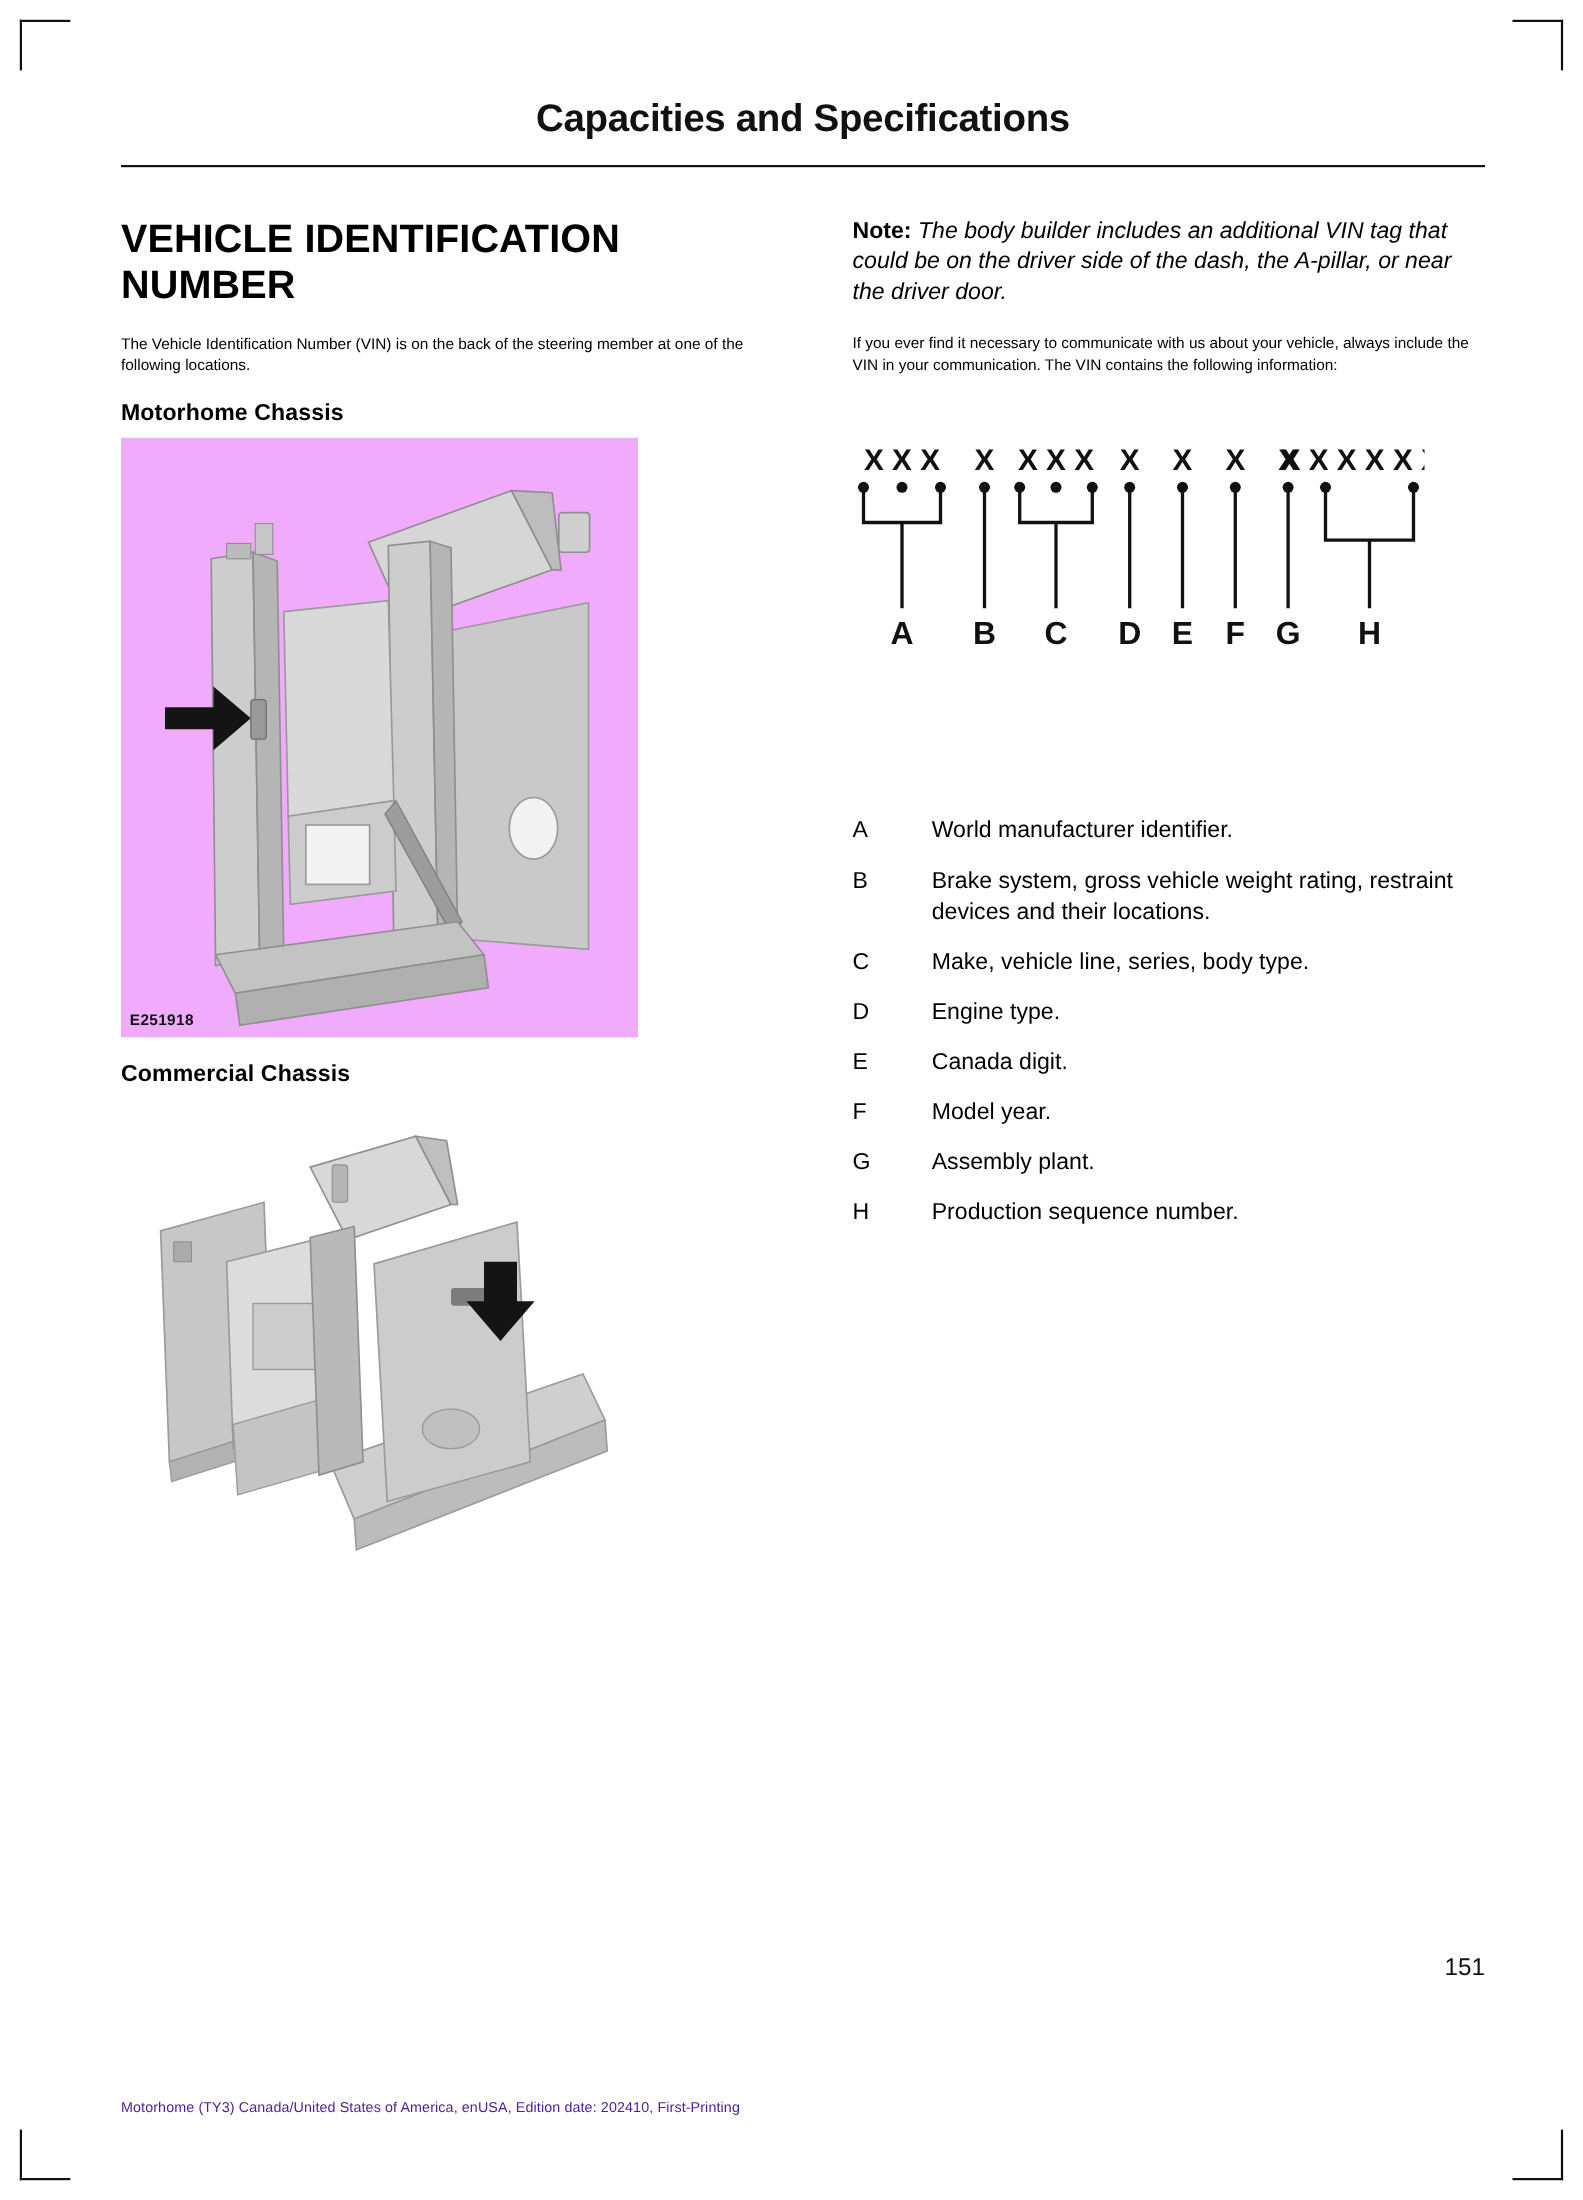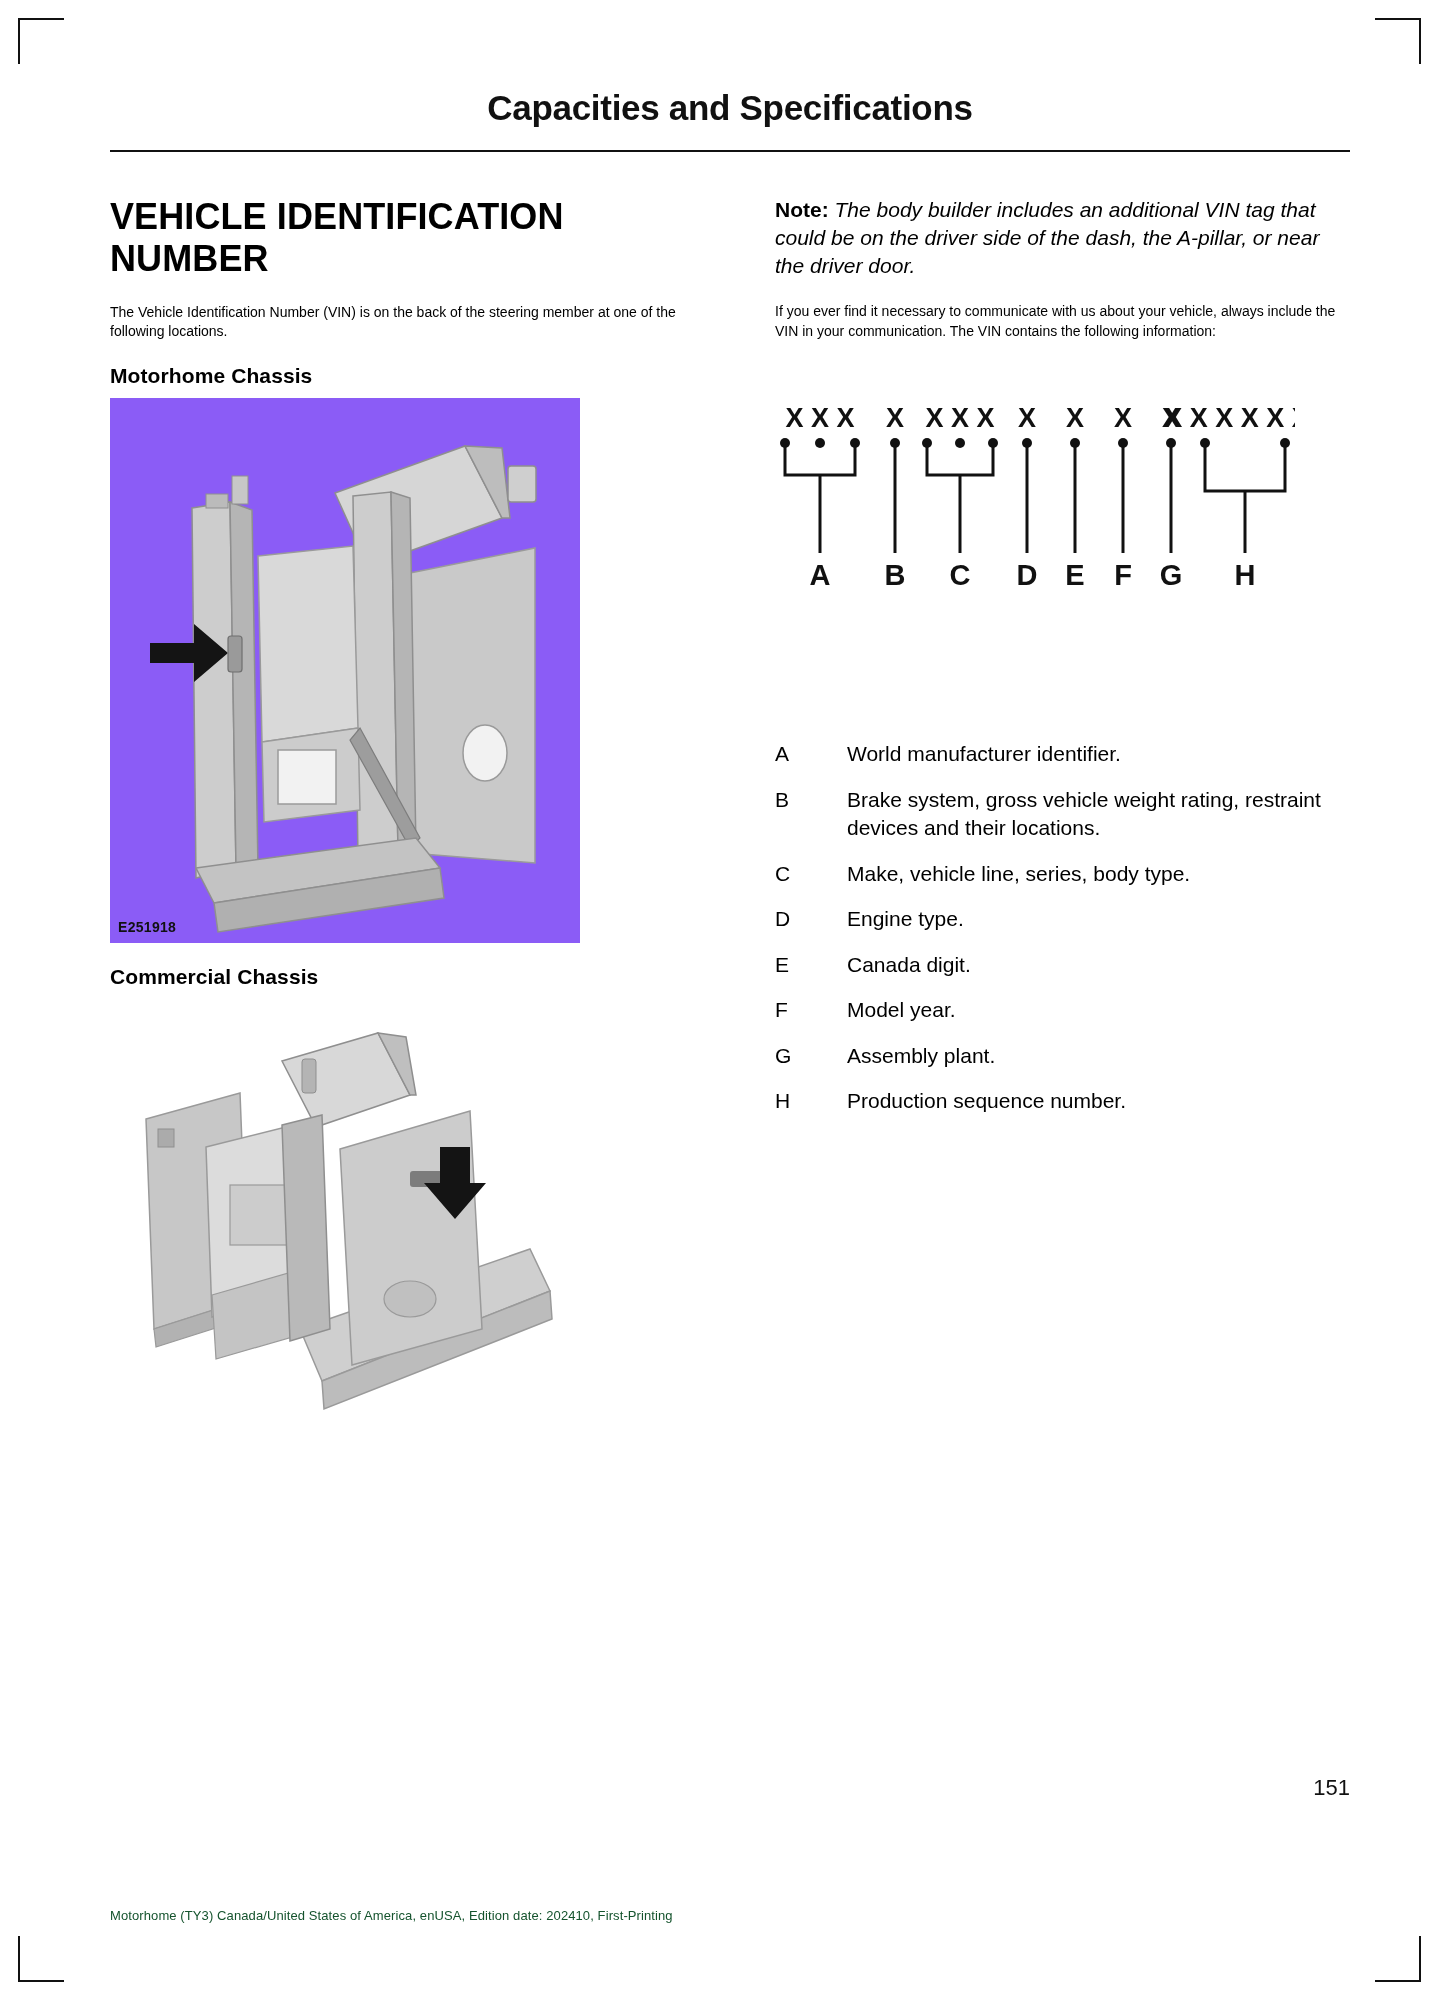--- a/index.html
+++ b/index.html
@@ -90,21 +90,21 @@
     font-style: italic;
   }
   p.note-text .note-label {
     font-style: normal;
     font-weight: bold;
   }
 
   
   .figure {
     position: relative;
-    background: #8b5cf6;
+    background: #f0abfc;
     width: 470px;
     margin: 6px 0 4px 0;
   }
   .figure.fig-motorhome { height: 545px; }
   .figure.fig-commercial { height: 470px; background: #ffffff; }
 
   .fig-code {
     position: absolute;
     left: 8px;
     bottom: 8px;
@@ -147,21 +147,21 @@
     width: 1240px;
     text-align: right;
     font-size: 22px;
     color: #111;
   }
   .footer-note {
     position: absolute;
     top: 1908px;
     left: 0;
     font-size: 13px;
-    color: #14532d;
+    color: #4c1d95;
     letter-spacing: 0.1px;
   }
 </style>
 </head>
 <body>
 
 <div class="crop-mark crop-tl-v"></div>
 <div class="crop-mark crop-tl-h"></div>
 <div class="crop-mark crop-tr-v"></div>
 <div class="crop-mark crop-tr-h"></div>

